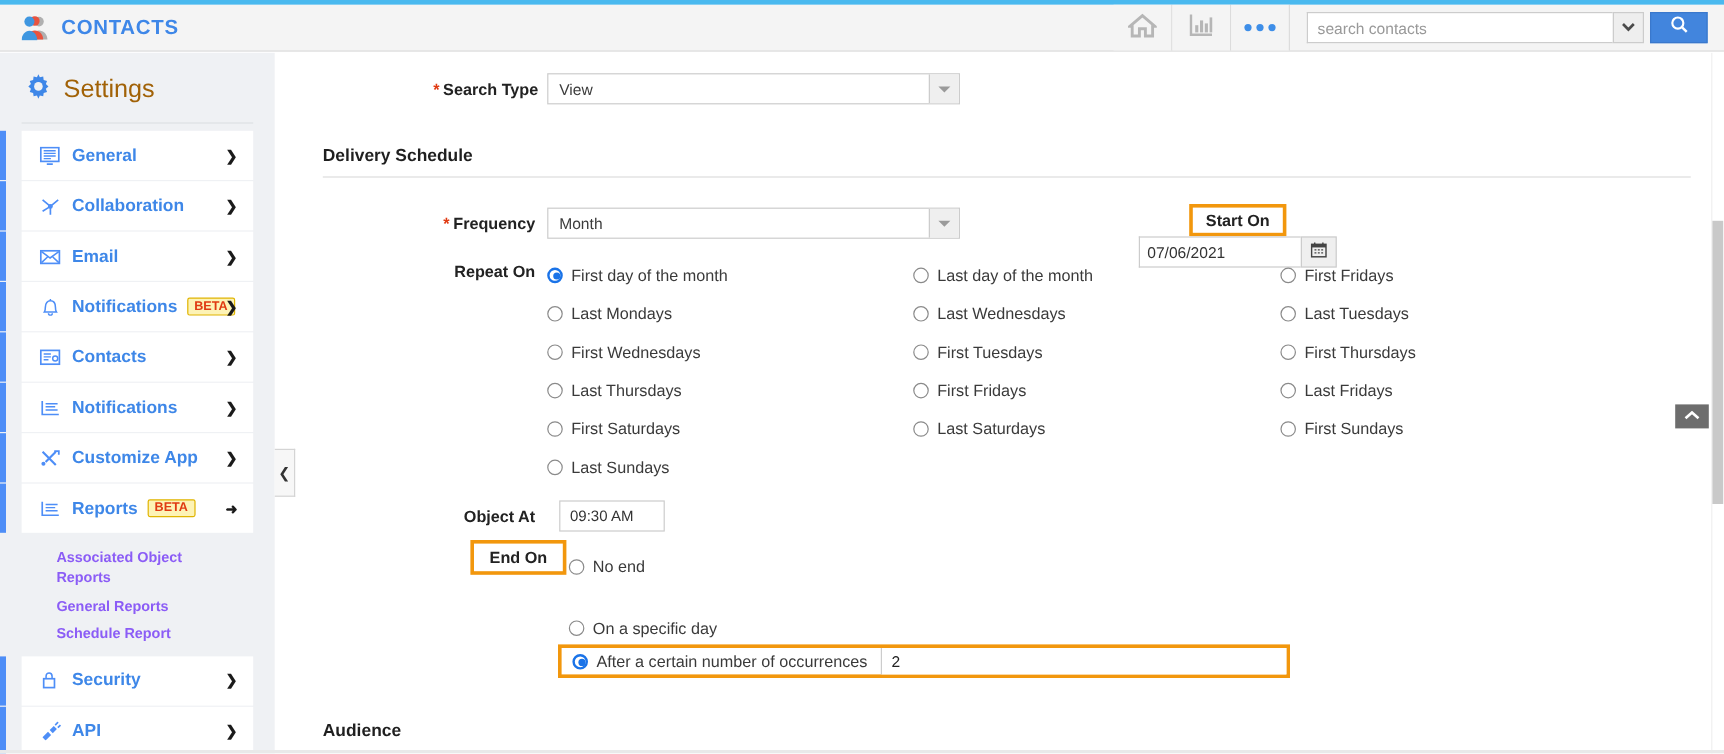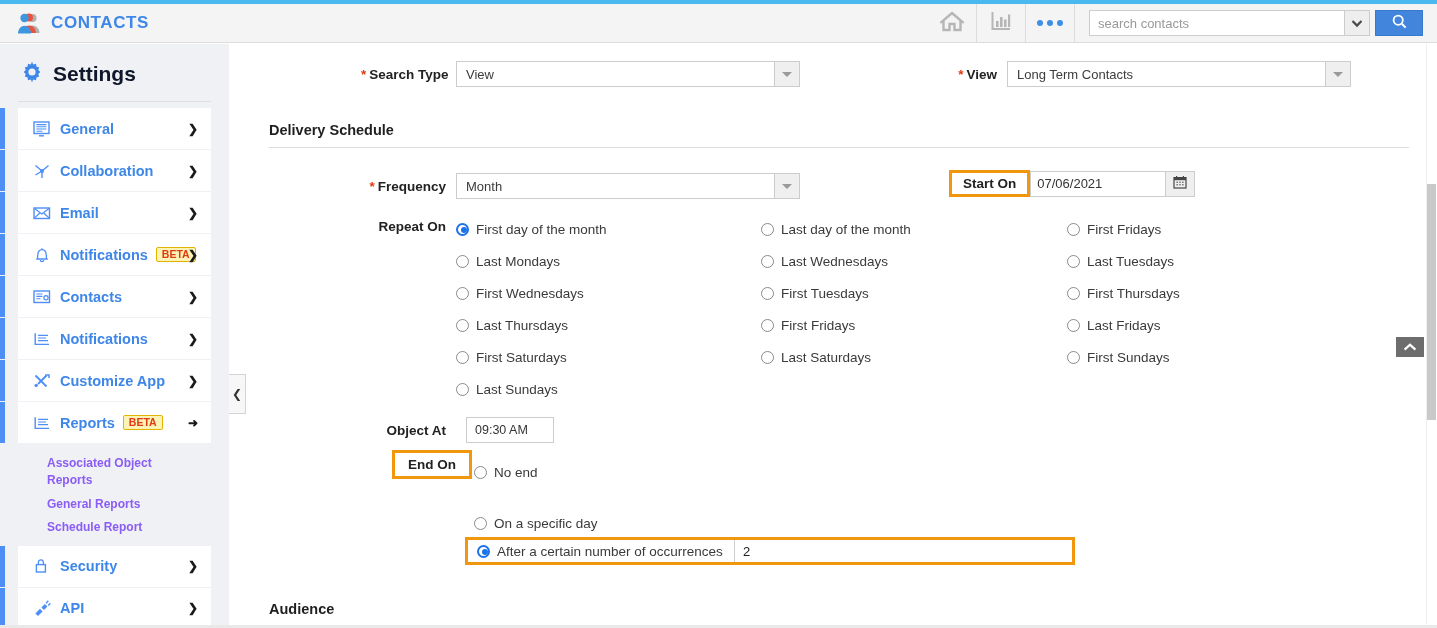--- a/index.html
+++ b/index.html
@@ -67,21 +67,21 @@
 
   
   .sidebar {
     position: absolute; left: 0; top: 44px; width: 229px; height: 584px;
     background: #eff1f4; overflow: hidden;
   }
   .settings-head {
     display: flex; align-items: center; gap: 10px;
     padding: 17px 0 14px 21px;
   }
-  .settings-title { font-size: 21px; color: #0f172a; font-weight: bold; text-align: right; }
+  .settings-title { font-size: 21px; color: #a16207; font-weight: normal; text-align: right; }
   .side-div { height: 1px; background: #dcdfe3; margin: 0 18px 6px 18px; }
 
   .side-item {
     position: relative; display: flex; align-items: center;
     height: 41px; margin: 0 18px 1px 18px;
     background: #ffffff; cursor: pointer;
     padding-left: 15px;
   }
   .side-item::before {
     content: ""; position: absolute; left: -18px; top: 0;
@@ -449,48 +449,37 @@
         <span class="req">*</span><span>Search Type</span>
       </span>
       <div class="sel" style="width:344px; margin-left:10px;">
         <span class="sel-val">View</span>
         <span class="sel-arrow">
             <i class="caret-dn"></i>
           </span>
       </div>
     </div>
 
-    <div style="position:absolute; left:720px; top:17px;" class="form-row">
-      <span class="lbl" style="width:48px;">
-        <span class="req">*</span><span>View</span>
-      </span>
-      <div class="sel" style="width:344px; margin-left:10px;">
-        <span class="sel-val">Long Term Contacts</span>
-        <span class="sel-arrow">
-            <i class="caret-dn"></i>
-          </span>
-      </div>
-    </div>
 
     <div style="position:absolute; left:40px; top:78px;" class="section-title">Delivery Schedule</div>
     <div style="position:absolute; left:40px; top:103px; width:1140px;" class="section-rule"></div>
 
     <div style="position:absolute; left:132px; top:129px;" class="form-row">
       <span class="lbl" style="width:85px;">
         <span class="req">*</span><span>Frequency</span>
       </span>
       <div class="sel" style="width:344px; margin-left:10px;">
         <span class="sel-val">Month</span>
         <span class="sel-arrow">
             <i class="caret-dn"></i>
           </span>
       </div>
     </div>
 
-    <div style="position:absolute; left:720px; top:126px;" class="form-row">
+    <div style="position:absolute; left:720px; top:126px;flex-direction:column;" class="form-row">
       <div class="hl" style="height:27px; padding:0 11px;">
         <span class="lbl">Start On</span>
       </div>
       <div class="datefield" style="margin-left:0px;">
         <input class="date-input" type="text" value="07/06/2021" style="">
         <div class="date-btn">
           <span>
             <svg width="14" height="14" viewBox="0 0 14 14">
               <rect x="1" y="2.6" width="12" height="10.4" fill="none" stroke="#444" stroke-width="1.2"></rect>
               <rect x="1" y="2.6" width="12" height="2.6" fill="#444"></rect>

